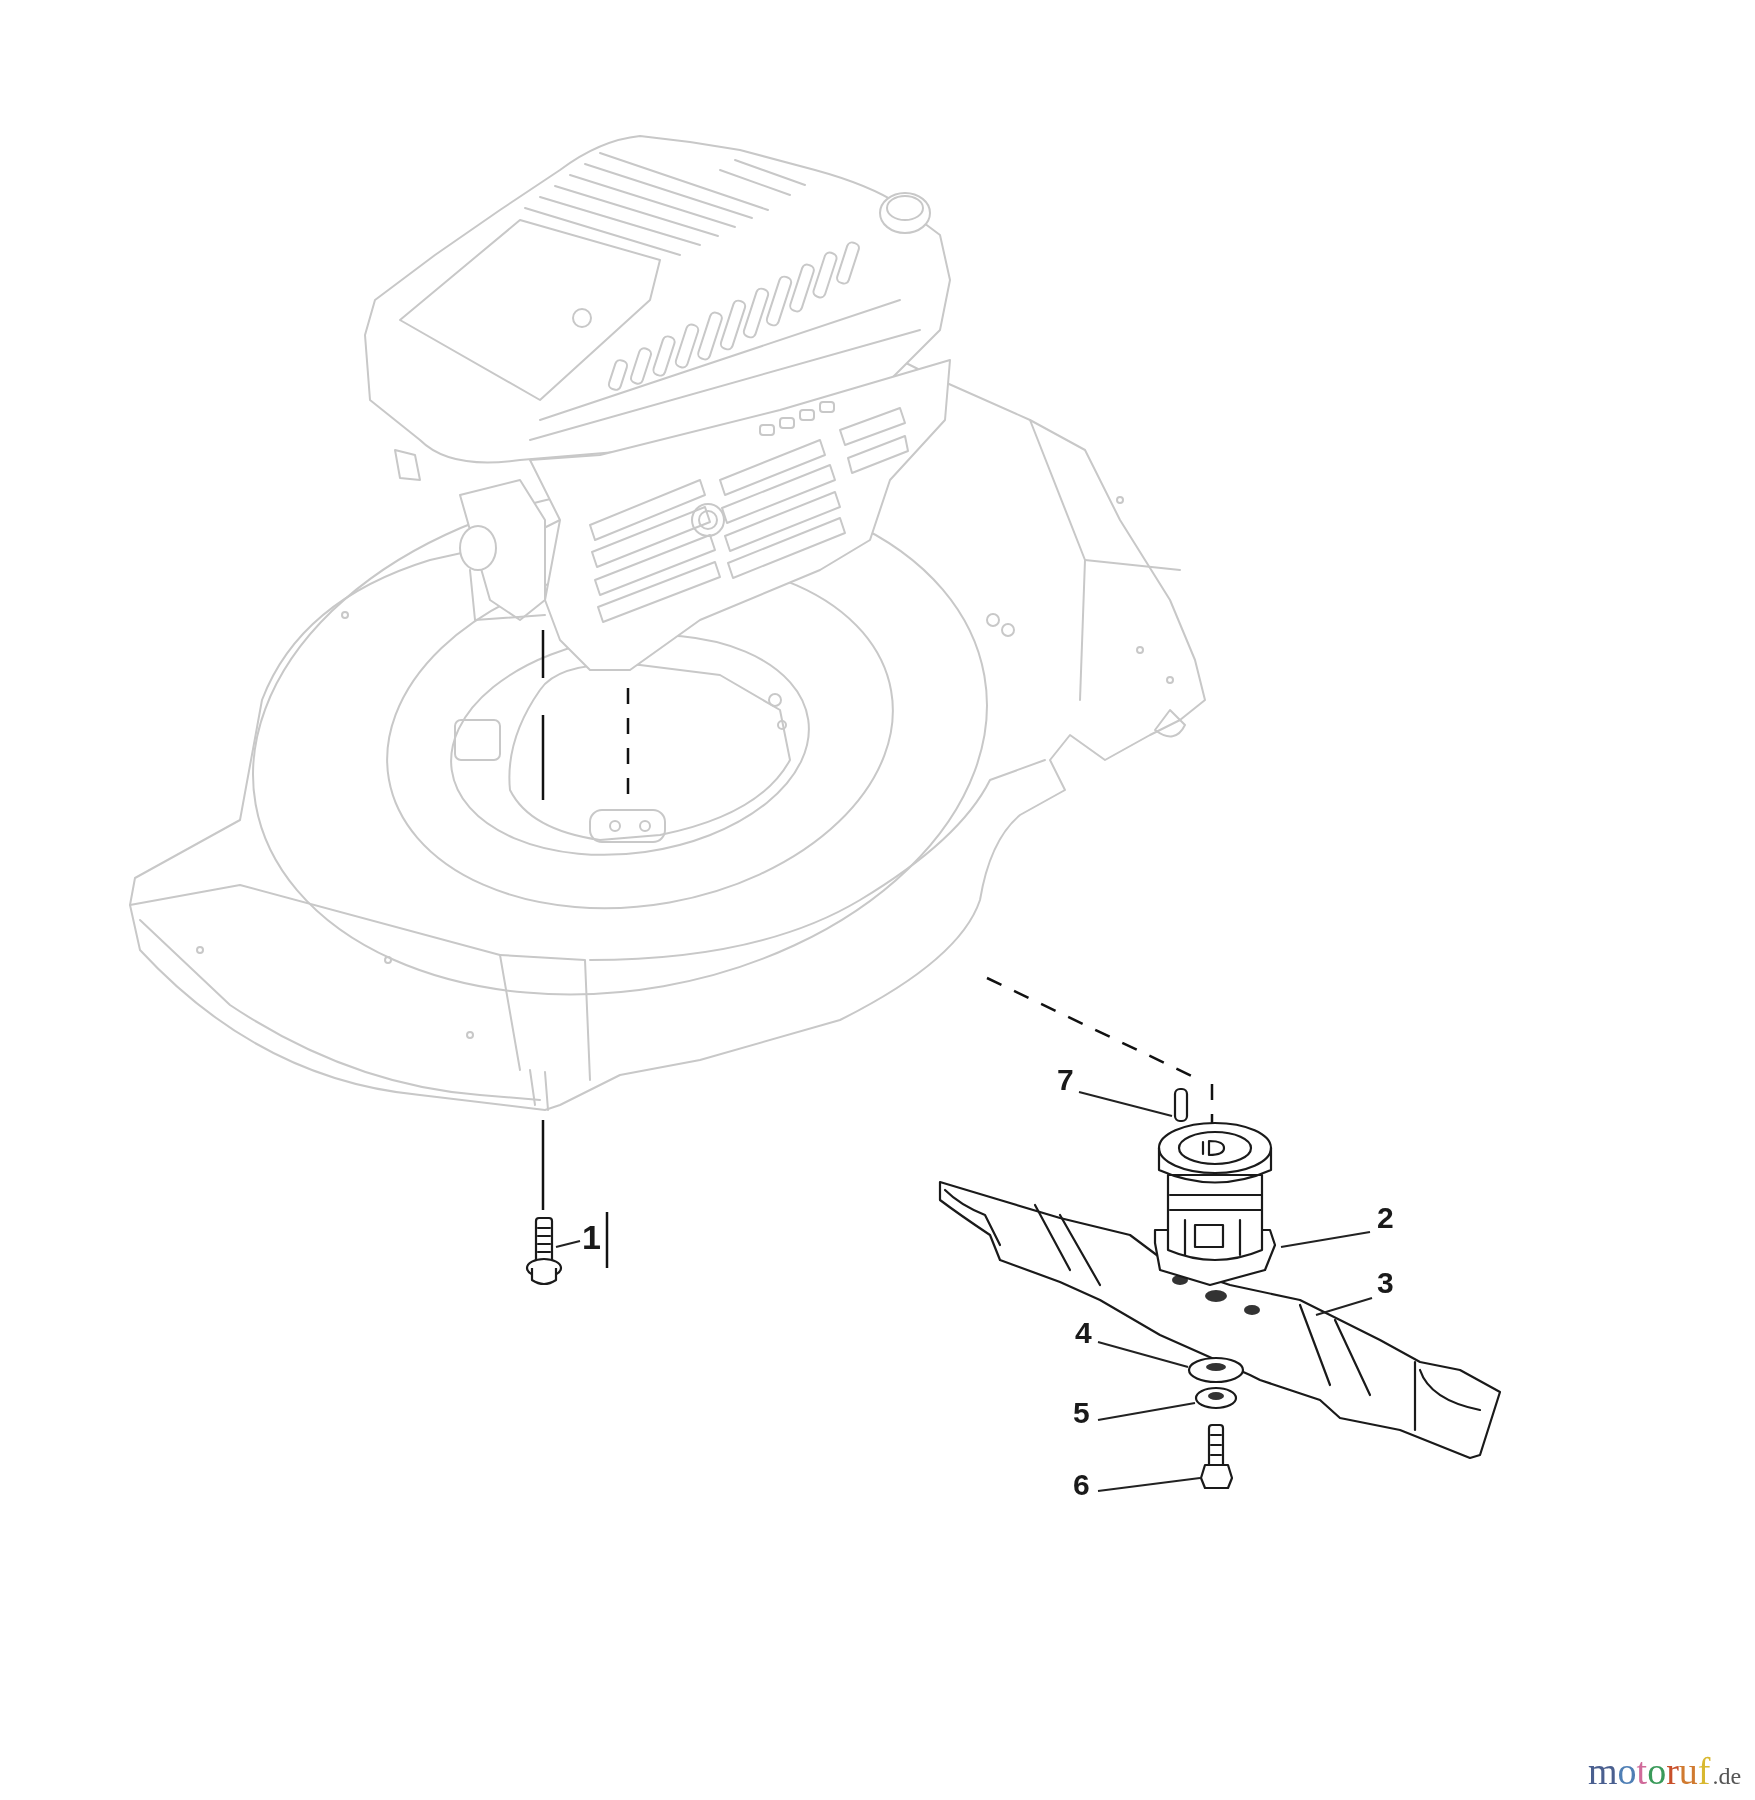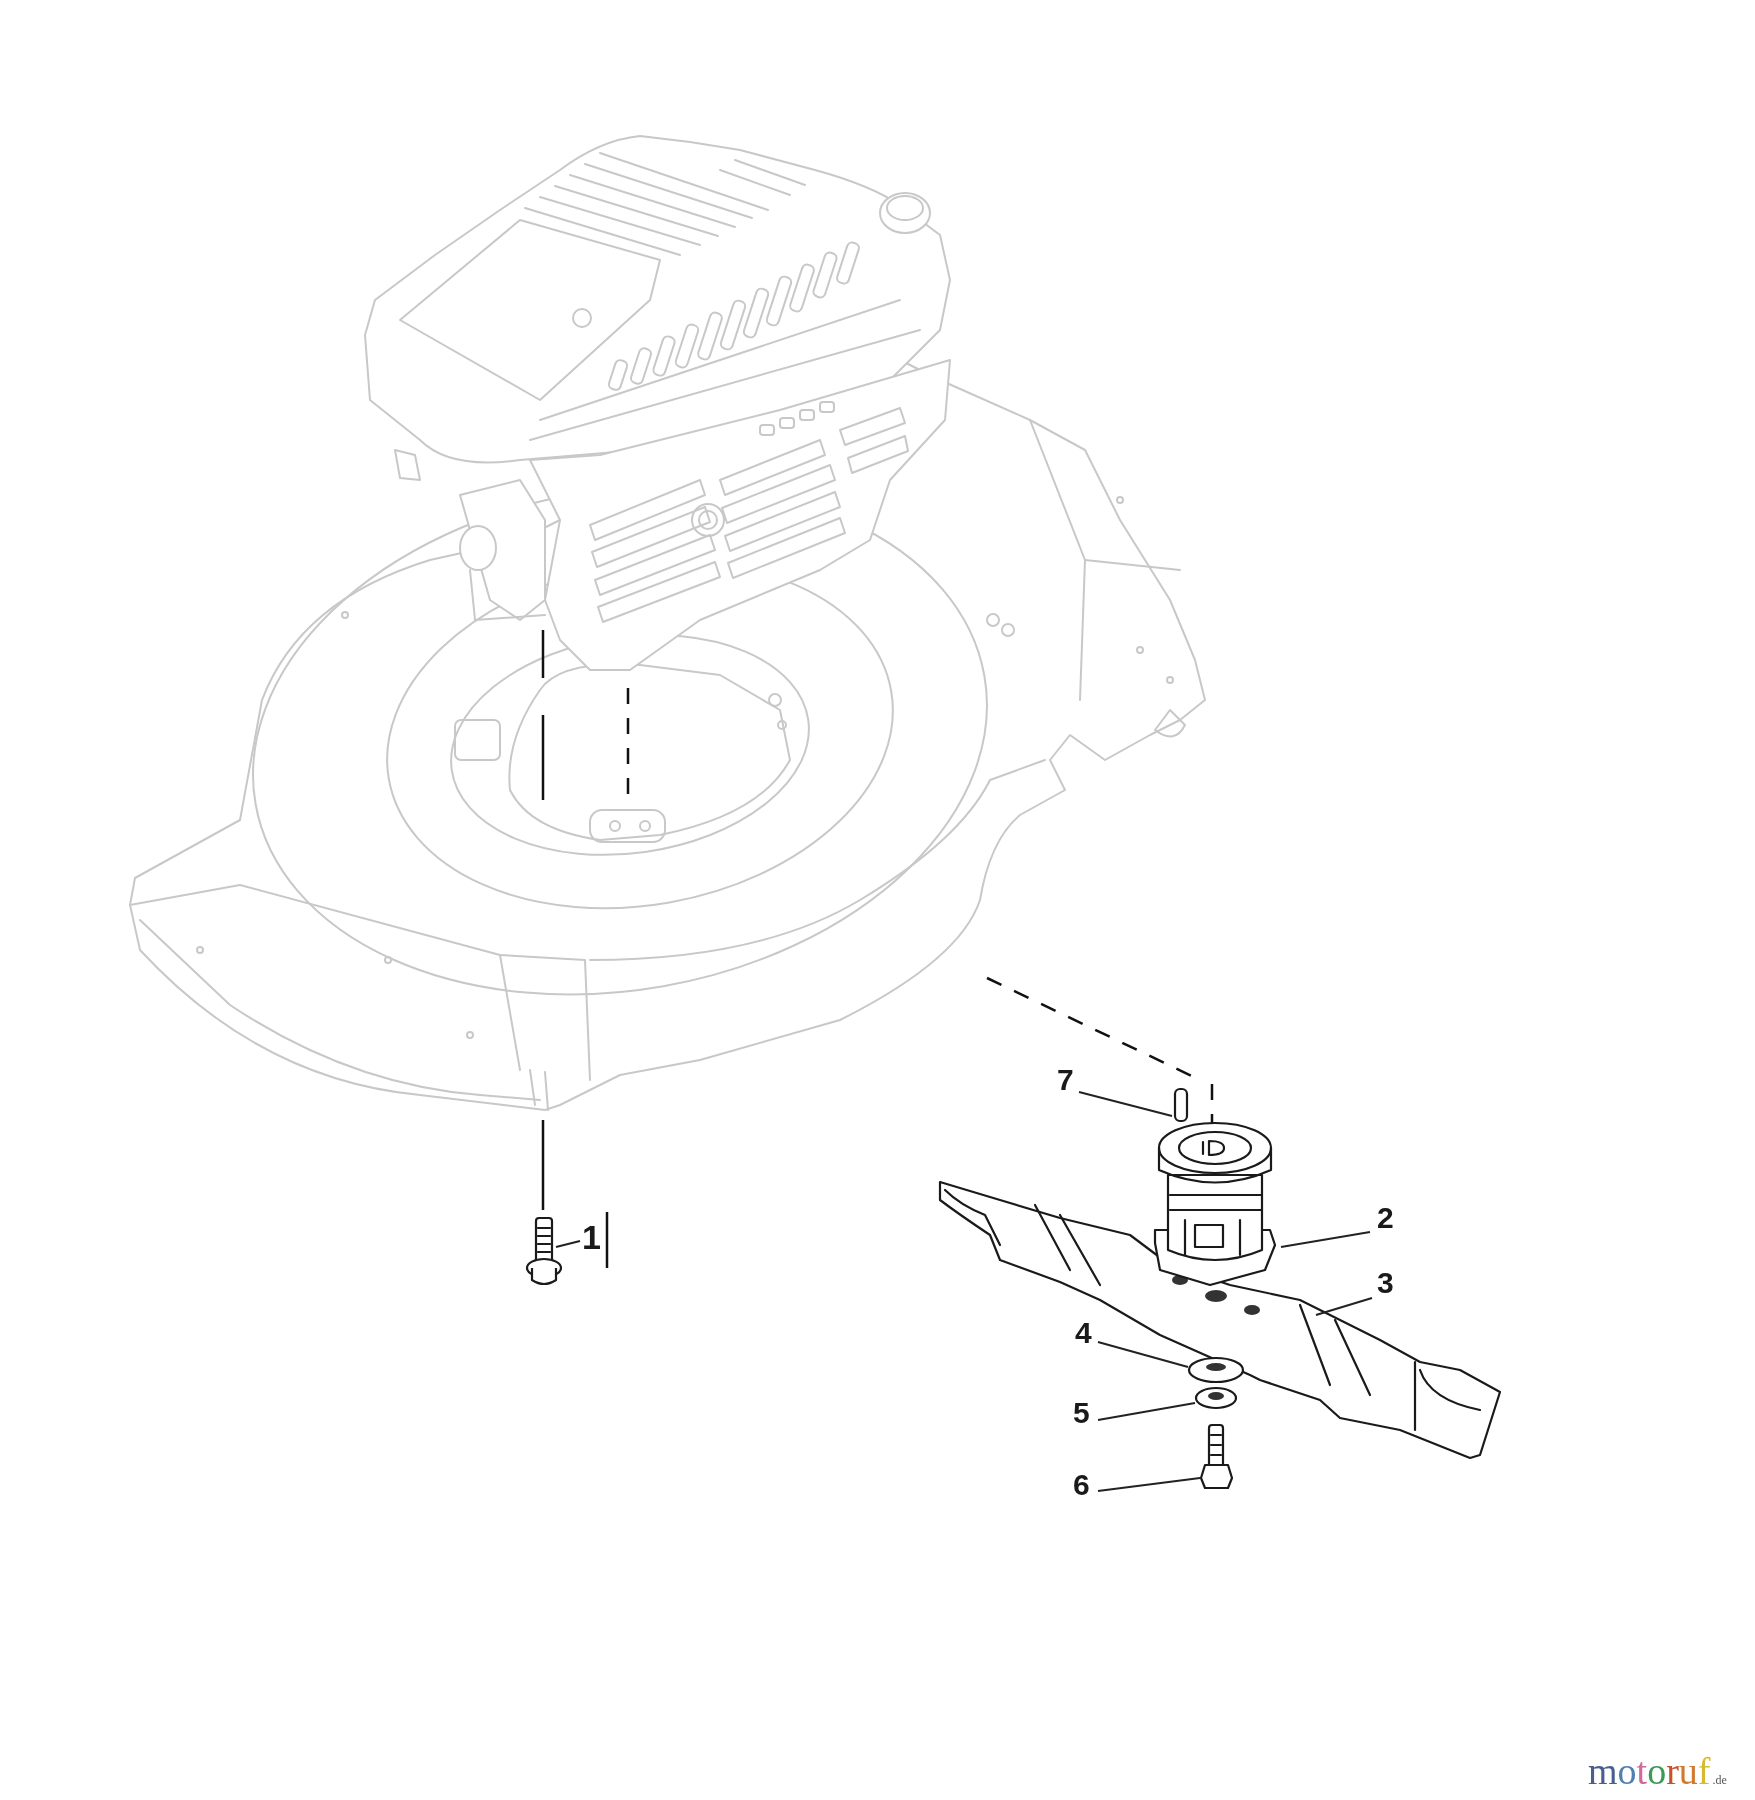--- a/index.html
+++ b/index.html
@@ -8,21 +8,21 @@
   .faint{fill:none;stroke:#c8c8c8;stroke-width:2;stroke-linejoin:round;stroke-linecap:round;}
   .faint-fill{fill:#ffffff;stroke:#c8c8c8;stroke-width:2;stroke-linejoin:round;}
   .dark{fill:none;stroke:#1a1a1a;stroke-width:2.2;stroke-linejoin:round;stroke-linecap:round;}
   .dark-fill{fill:#ffffff;stroke:#1a1a1a;stroke-width:2.2;stroke-linejoin:round;}
   .lead{stroke:#222;stroke-width:2;fill:none;}
   .dash{stroke:#111;stroke-width:2.5;stroke-dasharray:16 14;fill:none;}
   .solidaxis{stroke:#111;stroke-width:2.5;fill:none;}
   .callout{position:absolute;font-family:"Liberation Sans",sans-serif;font-weight:bold;font-size:30px;color:#1a1a1a;line-height:1;}
   .logo{position:absolute;left:1588px;top:1752px;font-family:"Liberation Serif",serif;font-size:38px;letter-spacing:0px;line-height:1;white-space:nowrap;}
   .logo span{display:inline-block;}
-  .logo .tld{font-size:12px;color:#555;margin-left:2px;font-family:Liberation Serif, serif;}
+  .logo .tld{font-size:24px;color:#555;margin-left:2px;font-family:Liberation Serif, serif;}
 </style>
 </head>
 <body>
 
 <svg id="diagram" viewBox="0 0 1755 1800" xmlns="http://www.w3.org/2000/svg">
 
   <g>
 
     <path class="faint-fill" d="M130,905 L135,878 L240,820 L262,700 Q300,600 430,560 L520,540 L560,520 L660,440 L900,360 L940,380 L1030,420 L1085,450 L1120,520 L1170,600 L1195,660 L1205,700 L1180,720 L1150,735 L1105,760 L1070,735 L1050,760 L1065,790 L1020,815 Q990,840 980,900 Q960,960 840,1020 L700,1060 L620,1075 L560,1105 L545,1110 L420,1095 Q260,1080 140,950 Z"></path>
 

